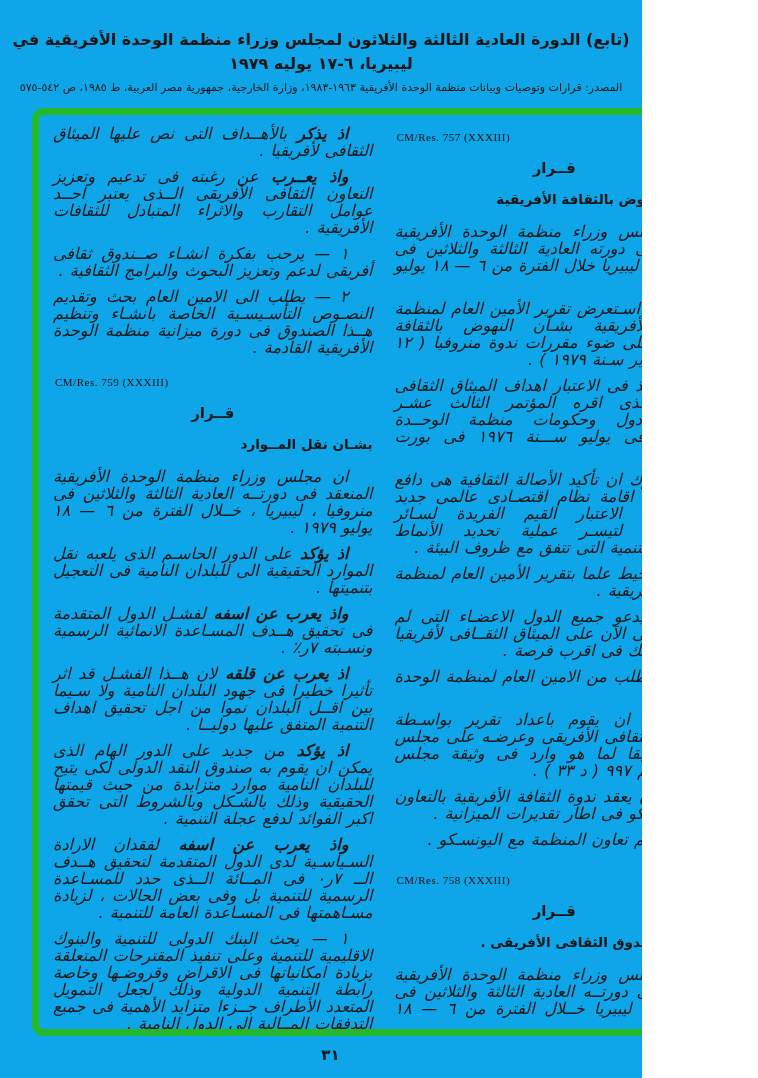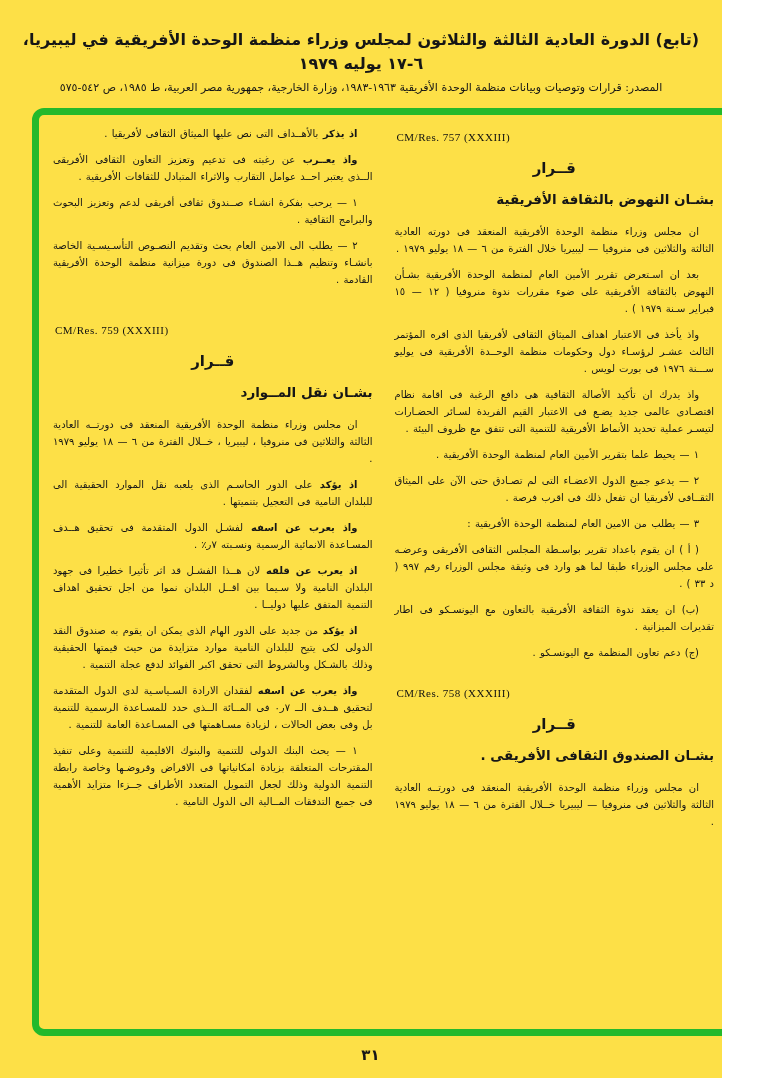--- a/index.html
+++ b/index.html
@@ -1,20 +1,20 @@
 <!DOCTYPE html>
 <html lang="ar"><head>
 <meta charset="utf-8">
 <style>
   * { margin: 0; padding: 0; box-sizing: border-box; }
   html, body { background: #ffffff; }
   .doc-page {
     position: relative;
-    width: 722px; height: 1078px;
-    background: #fde047;
+    width: 642px; height: 1078px;
+    background: #0ea5e9;
     font-family: "DejaVu Sans", sans-serif;
     color: #161616;
     overflow: hidden;
   }
   .doc-header {
     position: absolute;
     top: 28px; left: 12px; right: 12px;
     text-align: center;
     direction: rtl;
   }
@@ -59,29 +59,30 @@
   }
   .res-subtitle {
     text-align: right;
     font-weight: bold;
     font-size: 13.5px;
     margin: 0 0 16px 0;
   }
   .para {
     direction: rtl;
     text-align: justify;
-    font-size: 10px;
+    font-size: 16px;
     line-height: 17px;
     text-indent: 1.5em;
     margin: 0 0 9px 0;
     word-spacing: 1px;
+    font-style: italic;
   }
   .para b { font-weight: bold; }
   .section-758 { margin-top: 26px; }
-  .section-759 { margin-top: 36px; }
+  .section-759 { margin-top: 20px; }
   .page-number {
     position: absolute;
     bottom: 14px; left: 0; right: 0;
     text-align: center;
     font-weight: bold;
     font-size: 15px;
     direction: rtl;
     padding-left: 19px;
   }
 </style>

